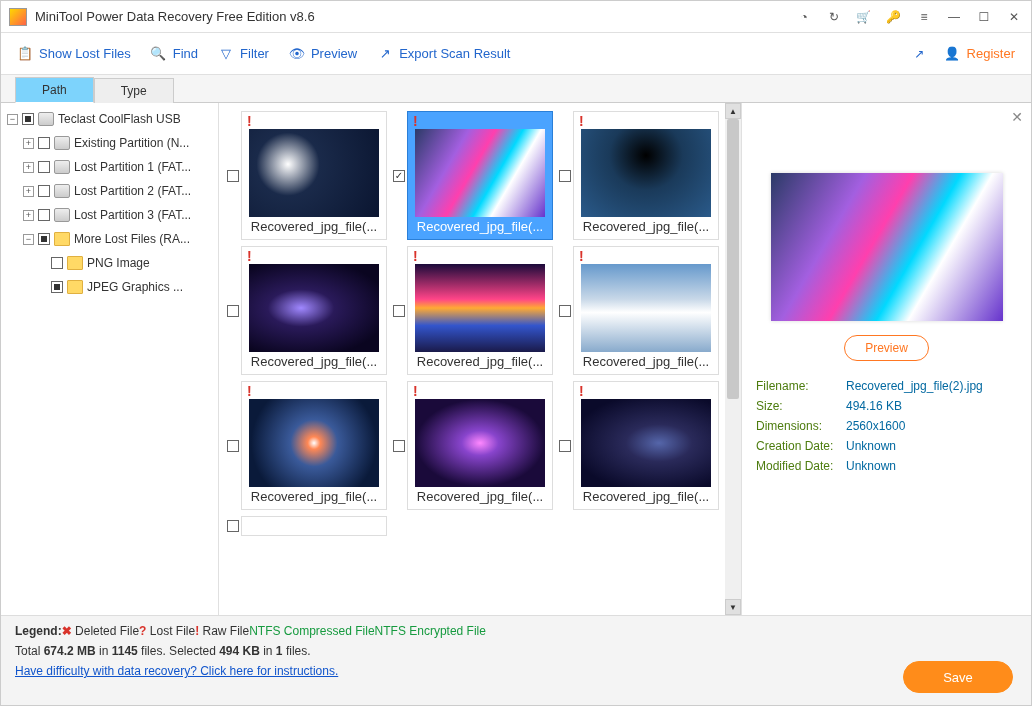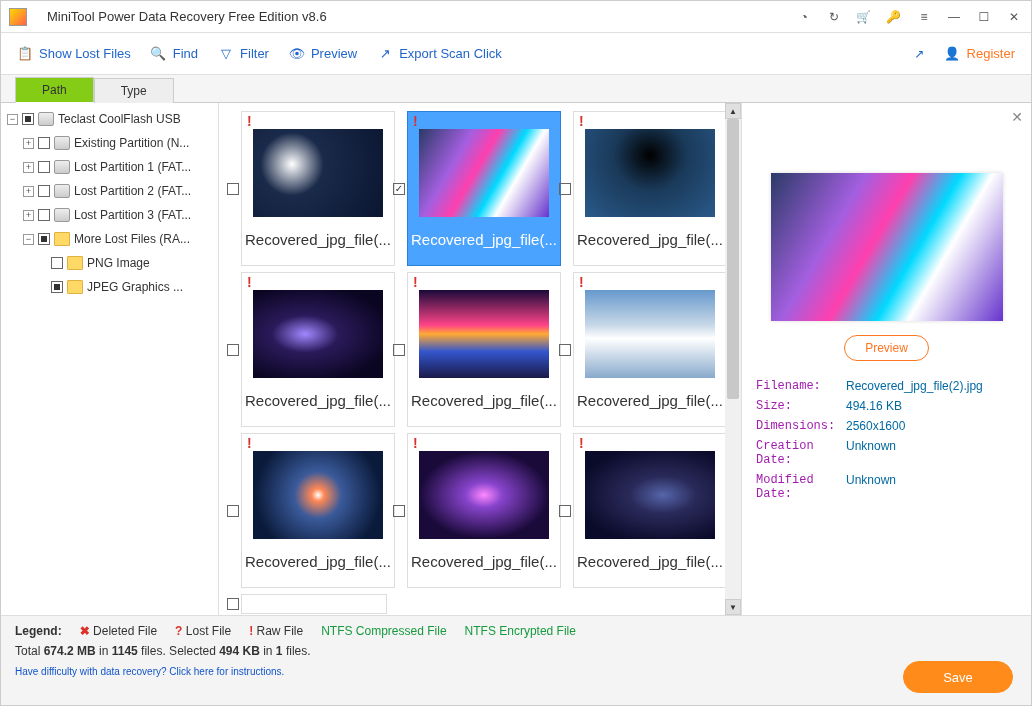--- a/index.html
+++ b/index.html
@@ -1,35 +1,35 @@
 <!DOCTYPE html>
 <html><head>
 <meta charset="utf-8">
 <style>
 * { box-sizing: border-box; margin: 0; padding: 0; font-family: "Segoe UI", Arial, sans-serif; }
 body { width: 1032px; height: 706px; background: #fff; border: 1px solid #ccc; overflow: hidden; font-size: 12px; color: #333; }
 
 
 .titlebar { height: 32px; display: flex; align-items: center; padding: 0 8px; border-bottom: 1px solid #e0e0e0; }
 .titlebar .logo { width: 18px; height: 18px; margin-right: 8px; background: linear-gradient(135deg, #ffd700, #ff6347); border: 1px solid #999; }
-.titlebar .title { flex: 1; font-size: 13px; margin-left: 12px; }
+.titlebar .title { flex: 1; font-size: 13px; }
 .titlebar .winbtns { display: flex; gap: 12px; align-items: center; }
 .titlebar .winbtn { width: 18px; height: 18px; display: flex; align-items: center; justify-content: center; cursor: pointer; color: #555; }
 
 
 .toolbar { height: 42px; display: flex; align-items: center; padding: 0 16px; gap: 20px; border-bottom: 1px solid #e0e0e0; }
 .tbitem { display: flex; align-items: center; gap: 6px; cursor: pointer; color: #2266cc; font-size: 13px; }
 .tbitem .ico { width: 16px; height: 16px; display: flex; align-items: center; justify-content: center; }
 .tbspacer { flex: 1; }
 .register { color: #ff7722; display: flex; align-items: center; gap: 6px; cursor: pointer; font-size: 13px; }
 
 
 .tabs { height: 28px; display: flex; align-items: flex-end; border-bottom: 1px solid #ccc; padding-left: 14px; background: #f5f5f5; }
 .tab { padding: 5px 26px; border: 1px solid #ccc; border-bottom: none; margin-right: 0; cursor: pointer; font-size: 12px; background: #eee; position: relative; top: 1px; }
-.tab.active { background: #84cc16; border-bottom: 1px solid #fff; }
+.tab.active { background: #7dd3fc; border-bottom: 1px solid #fff; }
 
 
 .main { display: flex; height: 512px; }
 .tree { width: 218px; border-right: 1px solid #e0e0e0; padding: 4px 2px; overflow: hidden; font-size: 12px; }
 .tree-row { display: flex; align-items: center; height: 24px; gap: 4px; cursor: pointer; white-space: nowrap; padding-left: 4px; }
 .tree-row .exp { width: 11px; height: 11px; border: 1px solid #999; display: flex; align-items: center; justify-content: center; font-size: 9px; line-height: 1; color: #555; }
 .tree-row .chk { width: 12px; height: 12px; border: 1px solid #666; display: flex; align-items: center; justify-content: center; font-size: 9px; }
 .tree-row .chk.partial { background: #fff; }
 .tree-row .chk.partial::after { content: ""; width: 6px; height: 6px; background: #333; }
 .tree-row .dico { width: 16px; height: 14px; }
@@ -41,46 +41,46 @@
 .content { flex: 1; display: flex; }
 .thumbs { flex: 1; overflow-y: auto; padding: 8px 4px 8px 8px; position: relative; }
 .thumb-grid { display: flex; flex-wrap: wrap; gap: 6px; align-content: flex-start; }
 .thumb-cell { width: 160px; display: flex; align-items: center; gap: 2px; }
 .thumb-cell .cb { width: 12px; height: 12px; border: 1px solid #666; cursor: pointer; flex-shrink: 0; display: flex; align-items: center; justify-content: center; font-size: 10px; }
 .thumb-card { flex: 1; border: 1px solid #ddd; padding: 3px; display: flex; flex-direction: column; align-items: center; cursor: pointer; }
 .thumb-card.selected { background: #4aa3ff; border-color: #2a7fd8; }
 .thumb-card.selected .fname { background: #4aa3ff; color: #fff; }
 .thumb-img { width: 130px; height: 88px; background: #234; position: relative; }
 .raw-mark { position: absolute; top: -2px; left: 2px; color: #d9332b; font-weight: bold; font-size: 14px; }
-.fname { width: 100%; text-align: center; font-size: 15px; padding: 14px 0; white-space: nowrap; overflow: hidden; text-overflow: ellipsis; }
+.fname { width: 100%; text-align: center; font-size: 13px; padding: 2px 0; white-space: nowrap; overflow: hidden; text-overflow: ellipsis; }
 
 .scrollbar { width: 16px; background: #f0f0f0; display: flex; flex-direction: column; }
 .sb-btn { height: 16px; background: #e0e0e0; border: 1px solid #ccc; display: flex; align-items: center; justify-content: center; font-size: 8px; cursor: pointer; }
 .sb-track { flex: 1; position: relative; }
 .sb-thumb { position: absolute; top: 0; left: 2px; right: 2px; height: 280px; background: #c8c8c8; border-radius: 2px; cursor: pointer; }
 
 .preview { width: 290px; border-left: 1px solid #e0e0e0; padding: 10px 14px; position: relative; }
 .preview .close { position: absolute; top: 6px; right: 8px; cursor: pointer; color: #888; font-size: 14px; }
 .preview-img { width: 232px; height: 148px; margin: 60px auto 14px; background: linear-gradient(120deg, #2b3a67 0%, #a35fe0 30%, #ff3fae 45%, #00d9ff 60%, #fff 70%, #6633cc 100%); box-shadow: 0 0 4px rgba(0,0,0,0.15); }
 .preview-btn { display: block; margin: 0 auto 18px; padding: 5px 20px; border: 1px solid #ff7722; color: #ff7722; background: #fff; border-radius: 14px; cursor: pointer; font-size: 12px; }
 .meta { font-size: 12px; }
 .meta-row { display: flex; margin-bottom: 6px; }
-.meta-row .k { width: 90px; color: #a21caf; font-family: Liberation Mono, monospace; }
+.meta-row .k { width: 90px; color: #4d7c0f; }
 .meta-row .v { flex: 1; color: #0369a1; }
 
 
 .footer { border-top: 1px solid #ddd; background: #f4f4f4; padding: 8px 14px 10px; height: 92px; position: relative; }
-.legend { display: flex; gap: 18px; align-items: flex-end; font-size: 12px; margin-bottom: 6px; }
+.legend { display: flex; align-items: flex-end; font-size: 12px; margin-bottom: 6px; }
 .legend b { font-weight: bold; }
 .lg-del { color: #d9332b; font-weight: bold; }
 .lg-lost { color: #d9332b; font-weight: bold; }
 .lg-raw { color: #d9332b; font-weight: bold; }
 .lg-green { color: #169a3f; }
 .stats { font-size: 12px; margin-bottom: 6px; }
-.help-link { color: #1155cc; cursor: pointer; font-size: 10px; }
+.help-link { color: #1155cc; text-decoration: underline; cursor: pointer; font-size: 12px; }
 .footer-btns { position: absolute; right: 18px; bottom: 14px; display: flex; gap: 12px; }
 .btn { width: 110px; height: 32px; border-radius: 16px; border: 1px solid #ccc; background: #fff; cursor: pointer; font-size: 13px; }
 .btn.primary { background: #ff8c1a; color: #fff; border-color: #ff8c1a; }
 
 
 .g0 { background: radial-gradient(circle at 30% 40%, #fff 0%, #1a2a4a 30%, #0a1530 100%); }
 .g1 { background: linear-gradient(120deg, #2b3a67 0%, #a35fe0 30%, #ff3fae 45%, #00d9ff 60%, #fff 70%, #6633cc 100%); }
 .g2 { background: radial-gradient(ellipse at 50% 30%, #000 0%, #1a3a5a 40%, #2a5a8a 100%); }
 .g3 { background: radial-gradient(ellipse at 40% 50%, #a088ff 0%, #2a1a5a 30%, #0a0520 80%); }
 .g4 { background: linear-gradient(180deg, #1a0a3a 0%, #ff4488 40%, #ffaa33 50%, #3355cc 70%, #1a1a4a 100%); }
@@ -119,21 +119,21 @@
   <div class="tbitem">
     <span class="ico">▽</span>
     <span>Filter</span>
   </div>
   <div class="tbitem">
     <span class="ico">👁</span>
     <span>Preview</span>
   </div>
   <div class="tbitem">
     <span class="ico">↗</span>
-    <span>Export Scan Click</span>
+    <span>Export Scan Result</span>
   </div>
   <div class="tbspacer"></div>
   <div class="winbtn" style="color:#2266cc;">↗</div>
   <div class="register">
     <span>👤</span>
     <span>Register</span>
   </div>
 </div>
 
 <div class="tabs">

